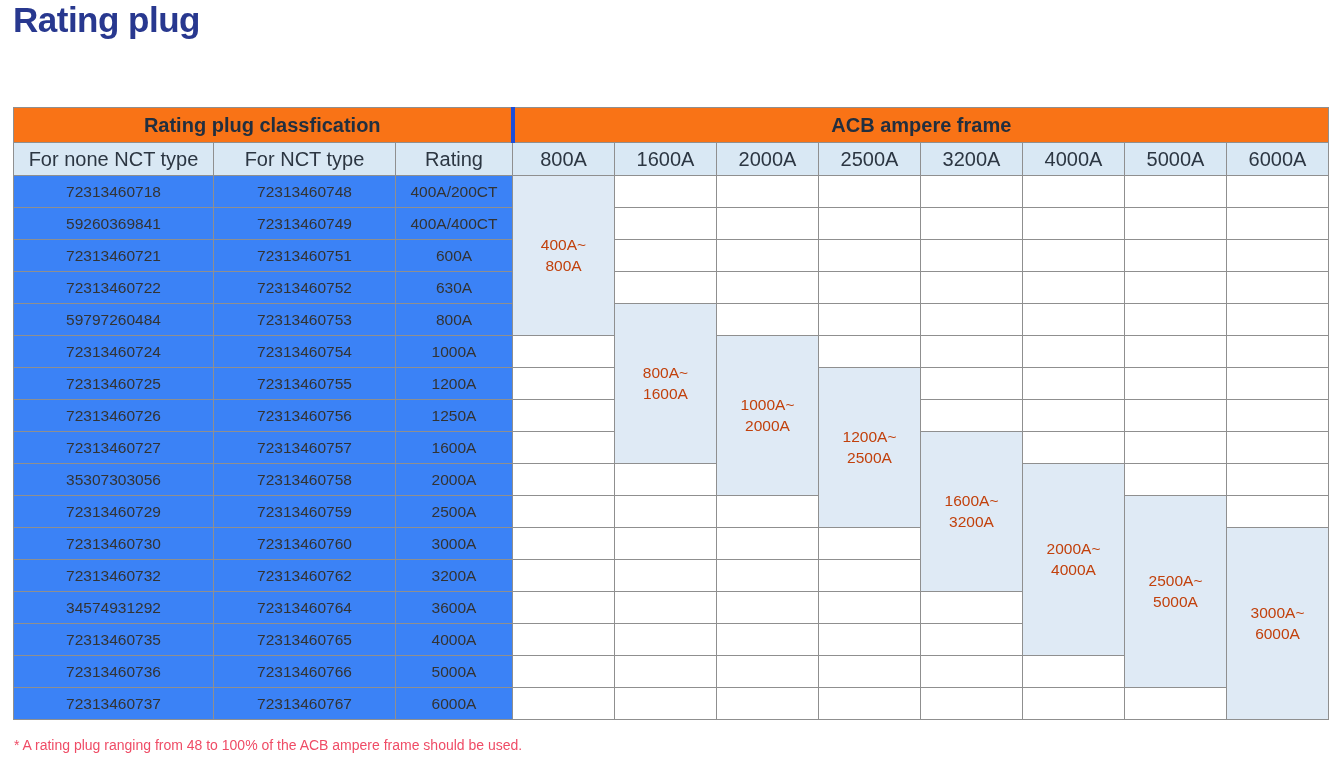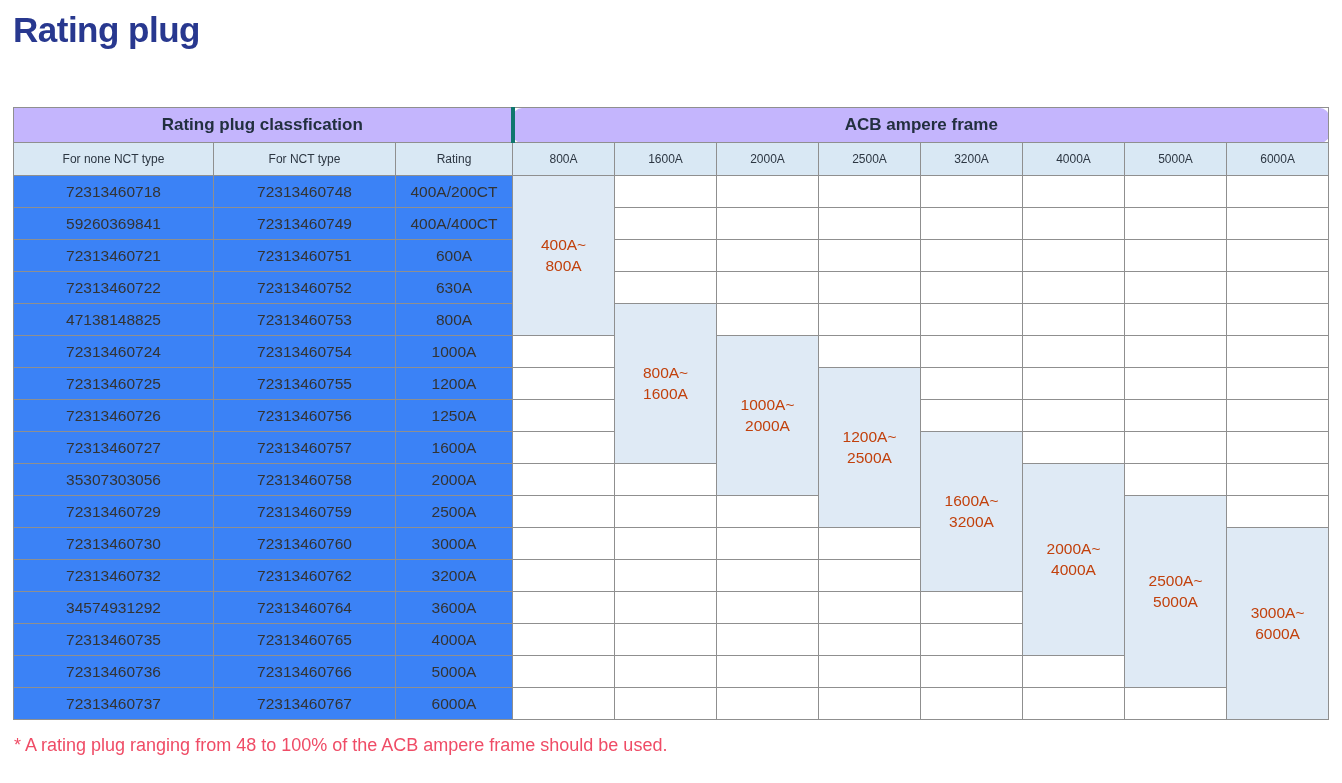--- a/index.html
+++ b/index.html
@@ -11,21 +11,21 @@
   .page {
     position: relative;
     width: 1342px;
     height: 783px;
     background: #ffffff;
     overflow: hidden;
   }
   .page-title {
     position: absolute;
     left: 13px;
-    top: 10px;
+    top: 0;
     font-size: 35px;
     font-weight: 700;
     letter-spacing: -0.5px;
     color: #28388f;
   }
   .table-wrap {
     position: absolute;
     left: 13px;
     top: 107px;
     width: 1316px;
@@ -37,35 +37,34 @@
   }
   table.rating-table th,
   table.rating-table td {
     border: 1px solid #8f8f8f;
     text-align: center;
     vertical-align: middle;
     padding: 0;
     overflow: hidden;
   }
   th.group {
-    background: #c4b5fd;
+    background: #f97316;
     height: 34px;
-    font-size: 17px;
+    font-size: 20px;
     font-weight: 700;
     color: #222f3f;
     border-bottom: 2px solid #ffffff;
   }
   th.group.acb {
-    border-left: 4px solid #0f766e;
-    border-radius: 9px;
+    border-left: 4px solid #1d4ed8;
   }
   th.colhead {
     background: #d9e8f4;
     height: 32px;
-    font-size: 12px;
+    font-size: 20px;
     font-weight: 400;
     color: #2c3642;
   }
   td.cell {
     height: 31px;
     font-size: 15.5px;
     color: #333333;
   }
   td.part {
     background: #3b82f6;
@@ -78,21 +77,21 @@
     color: #c2410c;
     line-height: 1.3;
   }
   td.range span {
     display: block;
   }
   .footnotes {
     position: absolute;
     left: 14px;
     top: 736px;
-    font-size: 18px;
+    font-size: 14px;
     line-height: 19px;
     color: #ef4c66;
   }
 </style>
 </head>
 <body>
 
 <div class="page">
 
   <div class="page-title">Rating plug</div>
@@ -178,21 +177,21 @@
             <td class="cell part">630A</td>
             <td class="cell empty"></td>
             <td class="cell empty"></td>
             <td class="cell empty"></td>
             <td class="cell empty"></td>
             <td class="cell empty"></td>
             <td class="cell empty"></td>
             <td class="cell empty"></td>
           </tr>
           <tr>
-            <td class="cell part">47138148825</td>
+            <td class="cell part">59797260484</td>
             <td class="cell part">72313460753</td>
             <td class="cell part">800A</td>
             <td class="cell range" rowspan="5">
               <span>800A~</span>
               <span>1600A</span>
             </td>
             <td class="cell empty"></td>
             <td class="cell empty"></td>
             <td class="cell empty"></td>
             <td class="cell empty"></td>

